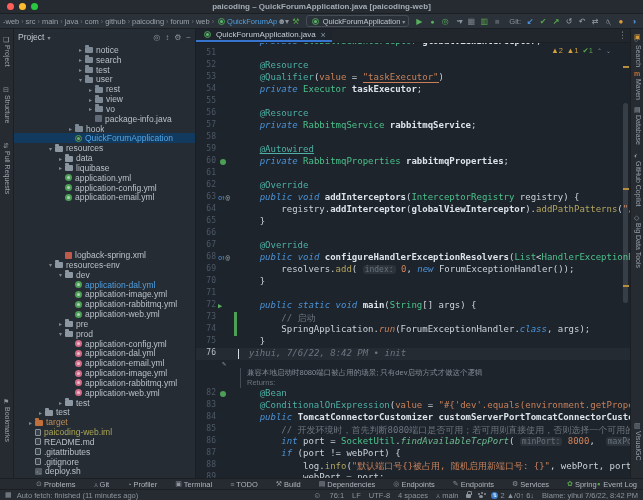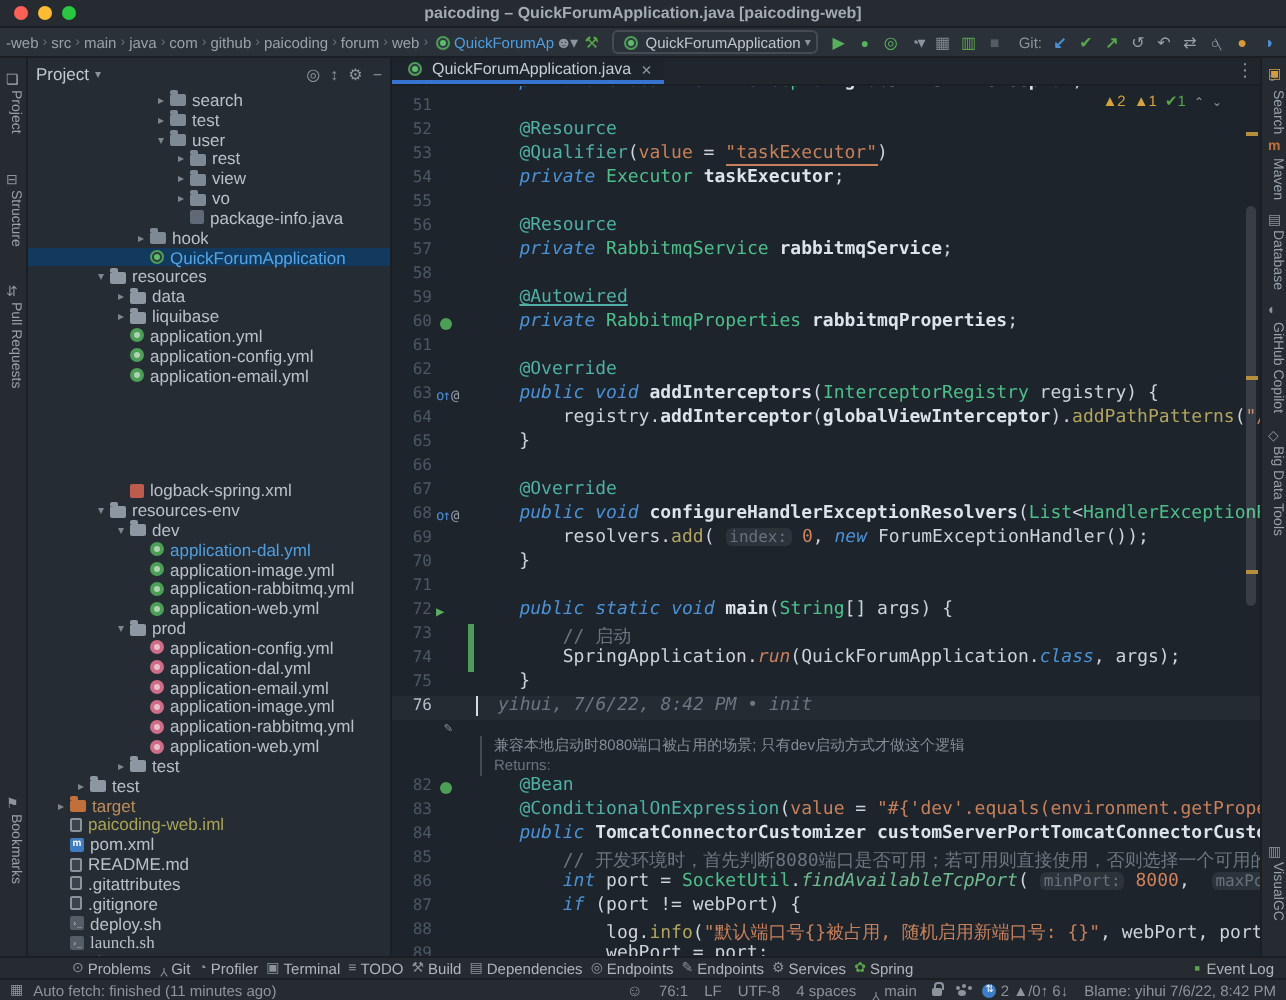--- a/index.html
+++ b/index.html
@@ -142,21 +142,21 @@
   .tk-g{color:#6d7680;font-style:italic}
   .inspections{position:absolute;top:3px;right:16px;display:flex;align-items:center;gap:4px;
                font-size:7.5px;background:rgba(29,36,44,.85);padding:0 3px;border-radius:2px;}
   .insp-warn{color:#d6a23c;} .insp-ok{color:#57a64a;} .insp-nav{color:#8b939b;font-size:6px;}
   .vscroll{position:absolute;top:0;right:0;width:8px;bottom:0;}
   .vthumb{position:absolute;left:1px;width:5px;top:60px;height:200px;background:rgba(255,255,255,.12);border-radius:3px;}
   .vmark{position:absolute;left:1px;width:6px;height:2px;background:#b58e3e;}
   
   .bbar{height:11px;background:#262b31;border-top:1px solid #1b1f24;display:flex;align-items:center;
         padding:0 6px 0 36px;font-size:7.5px;color:#aeb5bc;}
-  .bitems{display:flex;gap:4px;align-items:center;overflow:hidden;white-space:nowrap;}
+  .bitems{display:flex;gap:18px;align-items:center;overflow:hidden;white-space:nowrap;}
   .bitem{display:flex;align-items:center;gap:2px;}
   .bbi{font-size:7px;color:#8b939b;}
   .bbi[data-name="problems-icon"]::before{content:"⊙";}
   .bbi[data-name="git-toolwindow-icon"]::before{content:"Y";display:inline-block;transform:rotate(180deg);font-size:6px;}
   .bbi[data-name="profiler-icon"]::before{content:"◔";}
   .bbi[data-name="terminal-icon"]::before{content:"▣";}
   .bbi[data-name="todo-icon"]::before{content:"≡";}
   .bbi[data-name="build-icon"]::before{content:"⚒";}
   .bbi[data-name="dependencies-icon"]::before{content:"▤";}
   .bbi[data-name="endpoints-icon"]::before{content:"◎";}
@@ -273,20 +273,25 @@
         <span data-name="project-panel-title">Project</span>
         <span class="pcaret" data-name="chevron-down-icon">▾</span>
         <span class="phicons" id="phicons" data-name="project-panel-icons">
             <span data-name="locate-file-icon">◎</span>
             <span data-name="expand-collapse-icon">↕</span>
             <span data-name="settings-gear-icon">⚙</span>
             <span data-name="hide-panel-icon">−</span>
           </span>
       </div>
       <div class="tree" id="tree" data-name="project-tree">
+          <div class="trow" data-name="tree-item-notice" style="padding-left: 62px;">
+            <span class="tarrow" data-name="chevron-collapsed-icon">▸</span>
+            <span class="ti ti-pkg" data-name="package-icon"></span>
+            <span class="tlabel" data-name="tree-item-label">notice</span>
+          </div>
           <div class="trow" data-name="tree-item-search" style="padding-left: 62px;">
             <span class="tarrow" data-name="chevron-collapsed-icon">▸</span>
             <span class="ti ti-pkg" data-name="package-icon"></span>
             <span class="tlabel" data-name="tree-item-label">search</span>
           </div>
           <div class="trow" data-name="tree-item-test" style="padding-left: 62px;">
             <span class="tarrow" data-name="chevron-collapsed-icon">▸</span>
             <span class="ti ti-pkg" data-name="package-icon"></span>
             <span class="tlabel" data-name="tree-item-label">test</span>
           </div>
@@ -383,20 +388,25 @@
           <div class="trow" data-name="tree-item-application-rabbitmq-yml" style="padding-left: 52px;">
             <span class="tarrow"></span>
             <span class="ti ti-yml" data-name="yaml-config-icon"></span>
             <span class="tlabel" data-name="tree-item-label">application-rabbitmq.yml</span>
           </div>
           <div class="trow" data-name="tree-item-application-web-yml" style="padding-left: 52px;">
             <span class="tarrow"></span>
             <span class="ti ti-yml" data-name="yaml-config-icon"></span>
             <span class="tlabel" data-name="tree-item-label">application-web.yml</span>
           </div>
+          <div class="trow" data-name="tree-item-pre" style="padding-left: 42px;">
+            <span class="tarrow" data-name="chevron-collapsed-icon">▸</span>
+            <span class="ti ti-folder" data-name="folder-icon"></span>
+            <span class="tlabel" data-name="tree-item-label">pre</span>
+          </div>
           <div class="trow" data-name="tree-item-prod" style="padding-left: 42px;">
             <span class="tarrow" data-name="chevron-expanded-icon">▾</span>
             <span class="ti ti-folder" data-name="folder-icon"></span>
             <span class="tlabel" data-name="tree-item-label">prod</span>
           </div>
           <div class="trow" data-name="tree-item-application-config-yml" style="padding-left: 52px;">
             <span class="tarrow"></span>
             <span class="ti ti-ymlp" data-name="yaml-prod-config-icon"></span>
             <span class="tlabel" data-name="tree-item-label">application-config.yml</span>
           </div>
@@ -437,25 +447,20 @@
           </div>
           <div class="trow" data-name="tree-item-target" style="padding-left: 12px;">
             <span class="tarrow" data-name="chevron-collapsed-icon">▸</span>
             <span class="ti ti-folder-tg" data-name="excluded-folder-icon"></span>
             <span class="tlabel c-orange" data-name="tree-item-label">target</span>
           </div>
           <div class="trow" data-name="tree-item-paicoding-web-iml" style="padding-left: 12px;">
             <span class="tarrow"></span>
             <span class="ti ti-file" data-name="file-icon"></span>
             <span class="tlabel c-olive" data-name="tree-item-label">paicoding-web.iml</span>
-          </div>
-          <div class="trow" data-name="tree-item-pom-xml" style="padding-left: 12px;">
-            <span class="tarrow"></span>
-            <span class="ti ti-maven" data-name="maven-icon"></span>
-            <span class="tlabel" data-name="tree-item-label">pom.xml</span>
           </div>
           <div class="trow" data-name="tree-item-readme-md" style="padding-left: 12px;">
             <span class="tarrow"></span>
             <span class="ti ti-file" data-name="file-icon"></span>
             <span class="tlabel" data-name="tree-item-label">README.md</span>
           </div>
           <div class="trow" data-name="tree-item-gitattributes" style="padding-left: 12px;">
             <span class="tarrow"></span>
             <span class="ti ti-file" data-name="file-icon"></span>
             <span class="tlabel" data-name="tree-item-label">.gitattributes</span>
@@ -629,21 +634,21 @@
               <span class="ctext" data-name="code-text"><span class="tk-p">    </span><span class="tk-k">public</span><span class="tk-p"> </span><span class="tk-k">static</span><span class="tk-p"> </span><span class="tk-k">void</span><span class="tk-p"> </span><span class="tk-b">main</span><span class="tk-p">(</span><span class="tk-t">String</span><span class="tk-p">[] args) {</span></span>
             </div>
             <div class="crow" data-name="code-line-73">
               <span class="gnum" data-name="line-number">73</span>
               <span class="gico" data-name="gutter-icons"></span>
               <span class="ctext chg" data-name="code-text"><span class="tk-p">        </span><span class="tk-c">// 启动</span></span>
             </div>
             <div class="crow" data-name="code-line-74">
               <span class="gnum" data-name="line-number">74</span>
               <span class="gico" data-name="gutter-icons"></span>
-              <span class="ctext chg" data-name="code-text"><span class="tk-p">        </span><span class="tk-p">SpringApplication.</span><span class="tk-mi">run</span><span class="tk-p">(</span><span class="tk-p">QuickForumApplication.</span><span class="tk-k">class</span><span class="tk-p">, args);</span></span>
+              <span class="ctext chg" data-name="code-text"><span class="tk-p">        </span><span class="tk-p">SpringApplication.</span><span class="tk-mi">run</span><span class="tk-p">(</span><span class="tk-p">ForumExceptionHandler.</span><span class="tk-k">class</span><span class="tk-p">, args);</span></span>
             </div>
             <div class="crow" data-name="code-line-75">
               <span class="gnum" data-name="line-number">75</span>
               <span class="gico" data-name="gutter-icons"></span>
               <span class="ctext" data-name="code-text"><span class="tk-p">    }</span></span>
             </div>
             <div class="crow cur" data-name="code-line-76">
               <span class="gnum" data-name="line-number">76</span>
               <span class="gico" data-name="gutter-icons"></span>
               <span class="ctext" data-name="code-text"><span class="caret" data-name="text-caret"></span><span class="tk-g blame" data-name="inline-blame">yihui, 7/6/22, 8:42 PM • init</span></span>

